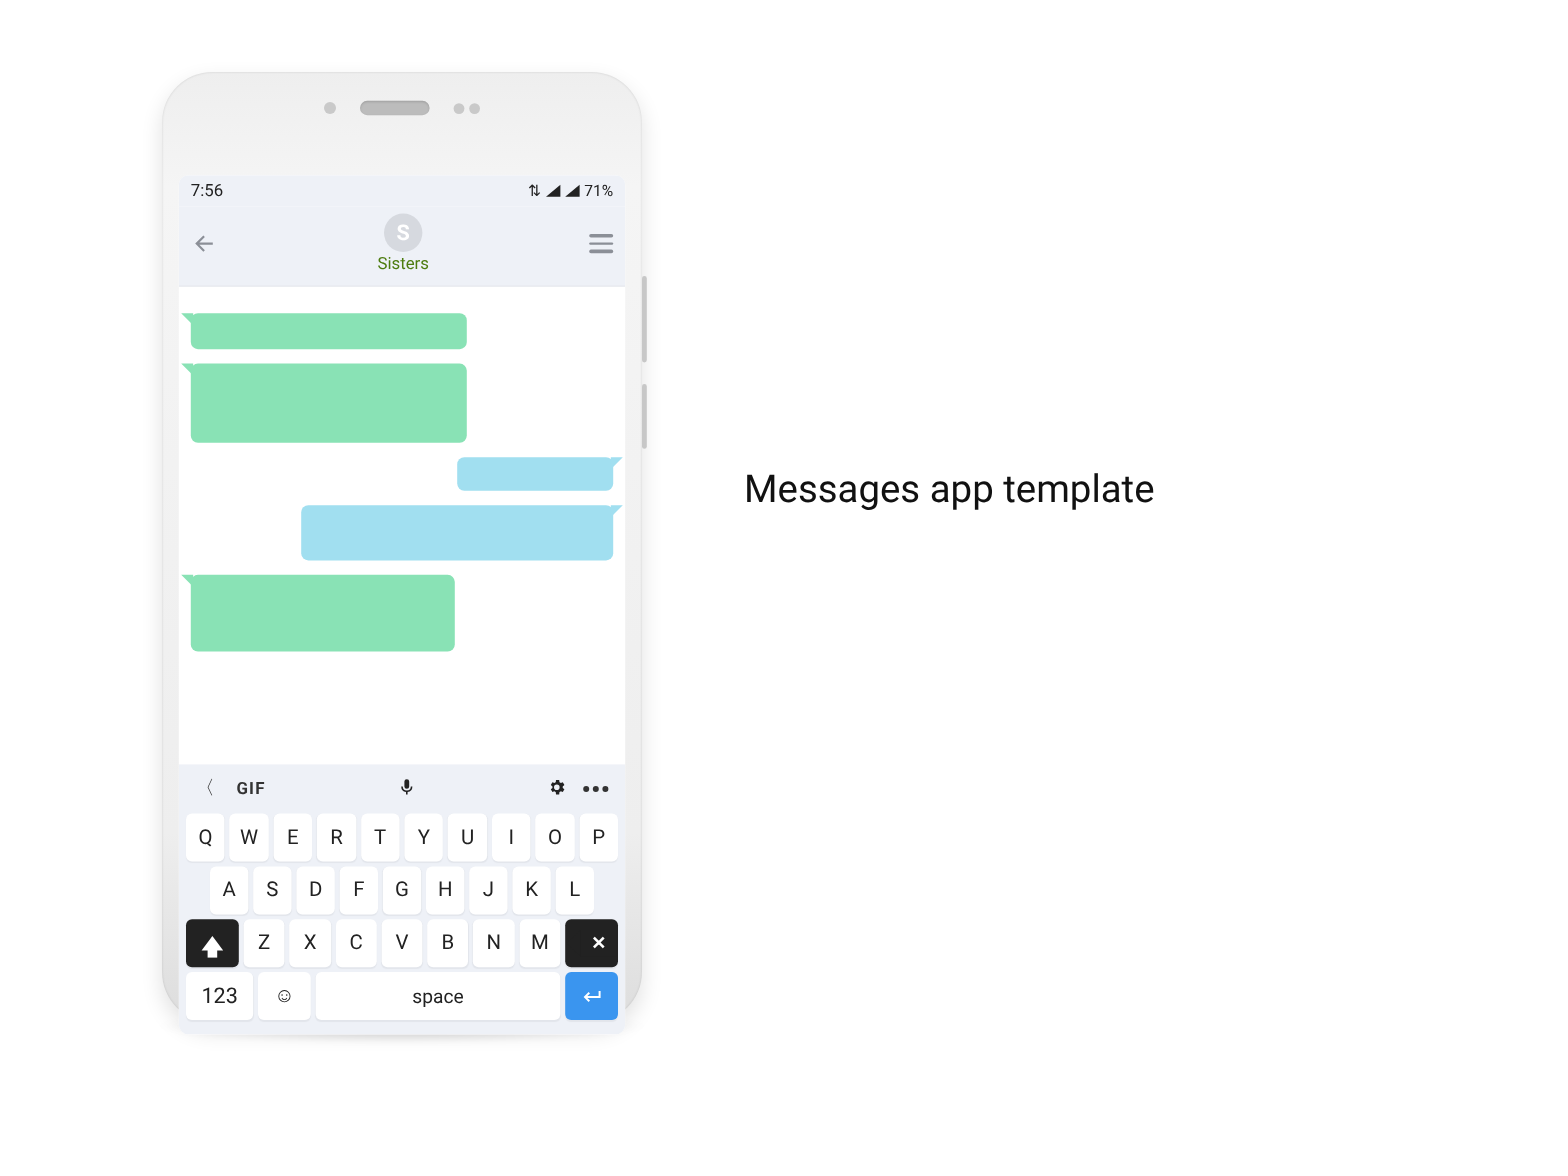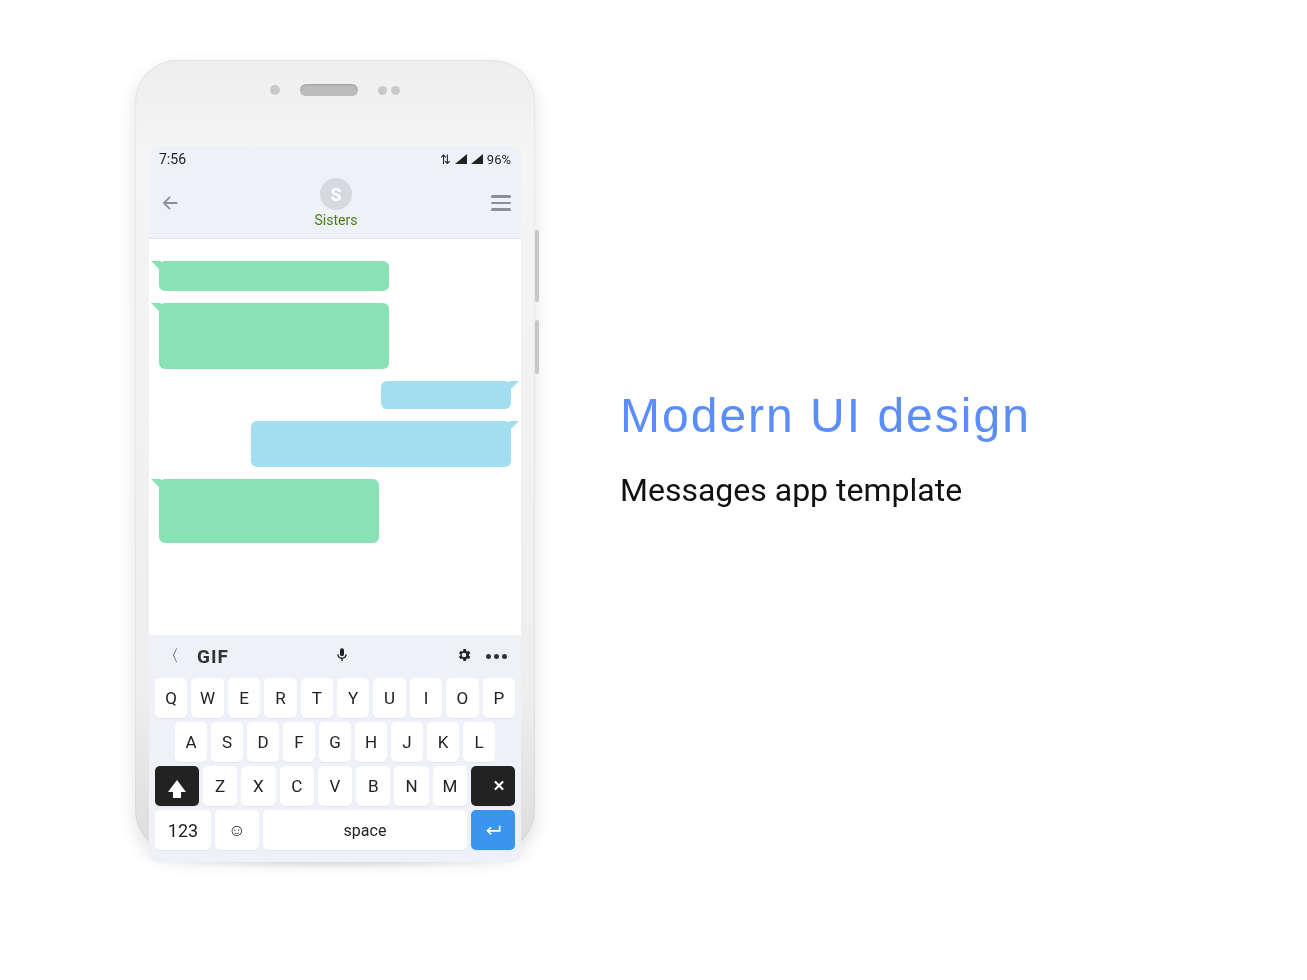--- a/index.html
+++ b/index.html
@@ -134,21 +134,21 @@
   background: #eef1f7;
   padding: 4px 4px 8px;
 }
 .kbd-toolbar {
   display: flex; align-items: center; justify-content: space-between;
   padding: 6px 10px;
   color: #333;
   font-size: 14px;
 }
 .kbd-toolbar .spacer { flex: 1; }
-.kbd-toolbar .gif { font-weight: 700; font-size: 19px; letter-spacing: 1px; }
+.kbd-toolbar .gif { font-weight: 700; font-size: 14px; letter-spacing: 1px; }
 .kbd-row {
   display: flex; gap: 4px; justify-content: center;
   margin: 4px 2px;
 }
 .key {
   background: #fff;
   border-radius: 5px;
   height: 40px;
   flex: 1;
   display: flex; align-items: center; justify-content: center;
@@ -231,21 +231,21 @@
       </div>
     </div>
 
     <div class="screen">
       <div class="statusbar">
         <span>7:56</span>
         <div class="status-right">
           <span>⇅</span>
           <div class="sig-tri"></div>
           <div class="sig-tri"></div>
-          <span>96%</span>
+          <span>71%</span>
         </div>
       </div>
 
       <div class="chat-header">
         <div class="icon-btn">
           <svg width="22" height="22" viewBox="0 0 24 24">
               <path d="M20 11H7.8l5-5-1.4-1.4L4 12l7.4 7.4 1.4-1.4-5-5H20z" fill="#8b8f97"></path>
             </svg>
         </div>
         <div class="hdr-center">
@@ -346,15 +346,14 @@
                 <path fill="#fff" d="M19 7v5H7.8l2.6-2.6L9 8 4 13l5 5 1.4-1.4L7.8 14H21V7z"></path>
               </svg>
           </div>
         </div>
       </div>
     </div>
   </div>
 </div>
 
 <div class="title-block">
-  <div class="t2">Modern UI design</div>
   <div class="t3">Messages app template</div>
 </div>
 
 </body></html>

